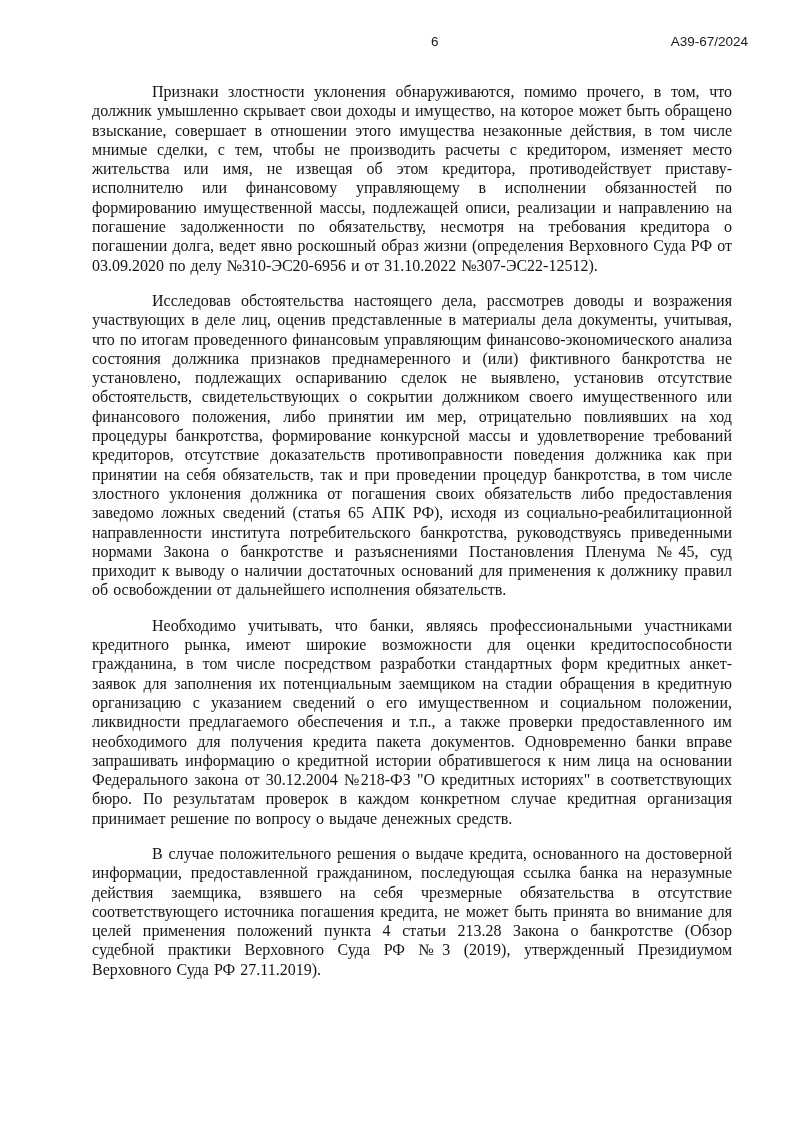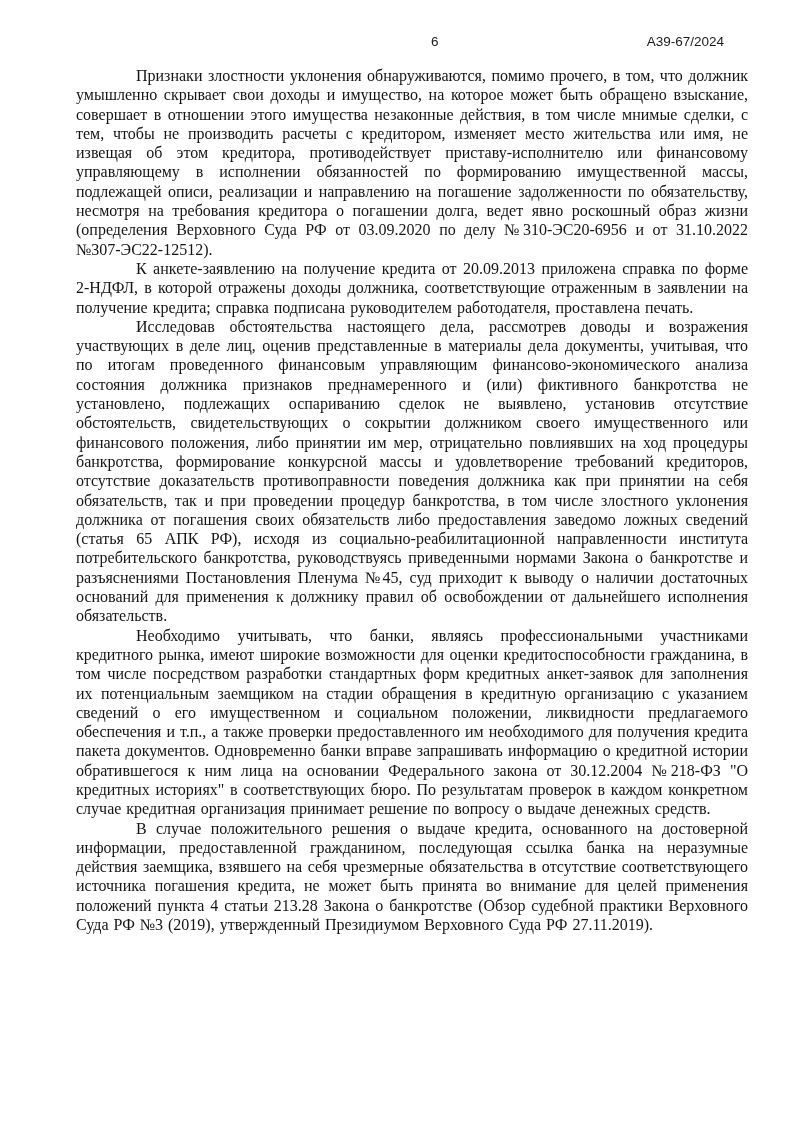--- a/index.html
+++ b/index.html
@@ -26,55 +26,54 @@
     font-size: 13.5px;
     color: #1a1a1a;
   }
   .page-number {
     position: absolute;
     left: 431px;
     top: 0;
   }
   .case-number {
     position: absolute;
-    right: 76px;
+    right: 52px;
     top: 0;
     text-align: right;
   }
   .content {
     position: absolute;
     top: 66px;
     left: 76px;
     width: 672px;
     font-size: 16px;
     line-height: 19.3px;
     text-align: justify;
     color: #141414;
   }
   .content p {
-    margin: 0;
+    margin: 16px;
     padding: 0;
     text-indent: 60px;
     word-spacing: 1px;
   }
   .content p.continues {
     text-align-last: justify;
   }
 </style>
 </head>
 <body>
 
 <div class="page">
 
   <div class="page-header">
     <span class="page-number">6</span>
     <span class="case-number">А39-67/2024</span>
   </div>
 
   <div class="content">
     <p>Признаки злостности уклонения обнаруживаются, помимо прочего, в том, что должник умышленно скрывает свои доходы и имущество, на которое может быть обращено взыскание, совершает в отношении этого имущества незаконные действия, в том числе мнимые сделки, с тем, чтобы не производить расчеты с кредитором, изменяет место жительства или имя, не извещая об этом кредитора, противодействует приставу-исполнителю или финансовому управляющему в исполнении обязанностей по формированию имущественной массы, подлежащей описи, реализации и направлению на погашение задолженности по обязательству, несмотря на требования кредитора о погашении долга, ведет явно роскошный образ жизни (определения Верховного Суда РФ от 03.09.2020 по делу №310-ЭС20-6956 и от 31.10.2022 №307-ЭС22-12512).</p>
-    <p>К анкете-заявлению на получение кредита от 20.09.2013 приложена справка по форме 2-НДФЛ, в которой отражены доходы должника, соответствующие отраженным в заявлении на получение кредита; справка подписана руководителем работодателя, проставлена печать.</p>
     <p>Исследовав обстоятельства настоящего дела, рассмотрев доводы и возражения участвующих в деле лиц, оценив представленные в материалы дела документы, учитывая, что по итогам проведенного финансовым управляющим финансово-экономического анализа состояния должника признаков преднамеренного и (или) фиктивного банкротства не установлено, подлежащих оспариванию сделок не выявлено, установив отсутствие обстоятельств, свидетельствующих о сокрытии должником своего имущественного или финансового положения, либо принятии им мер, отрицательно повлиявших на ход процедуры банкротства, формирование конкурсной массы и удовлетворение требований кредиторов, отсутствие доказательств противоправности поведения должника как при принятии на себя обязательств, так и при проведении процедур банкротства, в том числе злостного уклонения должника от погашения своих обязательств либо предоставления заведомо ложных сведений (статья 65 АПК РФ), исходя из социально-реабилитационной направленности института потребительского банкротства, руководствуясь приведенными нормами Закона о банкротстве и разъяснениями Постановления Пленума №45, суд приходит к выводу о наличии достаточных оснований для применения к должнику правил об освобождении от дальнейшего исполнения обязательств.</p>
     <p>Необходимо учитывать, что банки, являясь профессиональными участниками кредитного рынка, имеют широкие возможности для оценки кредитоспособности гражданина, в том числе посредством разработки стандартных форм кредитных анкет-заявок для заполнения их потенциальным заемщиком на стадии обращения в кредитную организацию с указанием сведений о его имущественном и социальном положении, ликвидности предлагаемого обеспечения и т.п., а также проверки предоставленного им необходимого для получения кредита пакета документов. Одновременно банки вправе запрашивать информацию о кредитной истории обратившегося к ним лица на основании Федерального закона от 30.12.2004 №218-ФЗ "О кредитных историях" в соответствующих бюро. По результатам проверок в каждом конкретном случае кредитная организация принимает решение по вопросу о выдаче денежных средств.</p>
     <p>В случае положительного решения о выдаче кредита, основанного на достоверной информации, предоставленной гражданином, последующая ссылка банка на неразумные действия заемщика, взявшего на себя чрезмерные обязательства в отсутствие соответствующего источника погашения кредита, не может быть принята во внимание для целей применения положений пункта 4 статьи 213.28 Закона о банкротстве (Обзор судебной практики Верховного Суда РФ №3 (2019), утвержденный Президиумом Верховного Суда РФ 27.11.2019).</p>
   </div>
 
 </div>
 
 </body></html>

